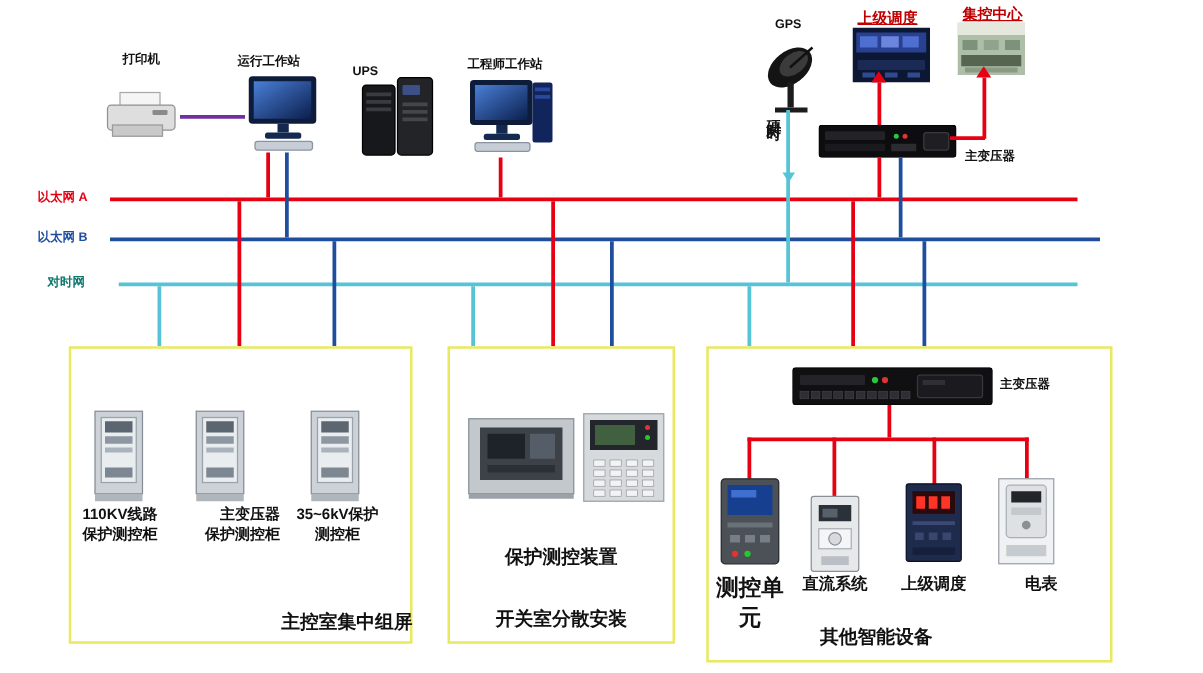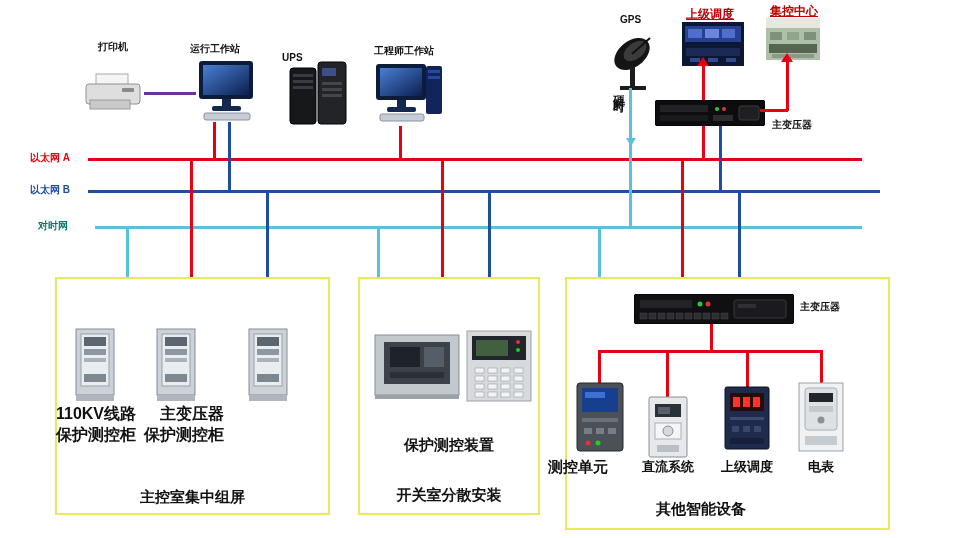--- a/index.html
+++ b/index.html
@@ -12,21 +12,21 @@
   .blue{background:#1f4e9e;}
   .cyan{background:#56c4d6;}
   .purple{background:#7030a0;}
   .lbl{position:absolute;font-weight:700;color:#111;white-space:nowrap;font-size:10px;}
   .lbl.small{font-size:12px;}
   .lbl.center{text-align:center;white-space:normal;}
   .lbl.red-t{color:#e60012;}
   .lbl.blue-t{color:#1f4e9e;}
   .lbl.cyan-t{color:#0f766e;font-family:Liberation Mono, monospace;}
   .lbl.maroon-t{color:#c00000;text-decoration:underline;}
-  .cab-label{position:absolute;font-weight:700;color:#111;font-size:16px;line-height:1.3;
+  .cab-label{position:absolute;font-weight:700;color:#111;font-size:12px;line-height:1.3;
     text-align:center;white-space:pre-line;width:96px;}
   .vert-label{position:absolute;font-weight:700;color:#111;font-size:12px;
     writing-mode:vertical-rl;text-orientation:upright;letter-spacing:2px;}
   .group-box{position:absolute;border:2px solid #e9e95f;background:#ffffff;box-sizing:border-box;}
   .arr-up{position:absolute;width:0;height:0;border-left:6px solid transparent;
     border-right:6px solid transparent;border-bottom:9px solid #e60012;}
   .arr-down-cyan{position:absolute;width:0;height:0;border-left:5px solid transparent;
     border-right:5px solid transparent;border-top:8px solid #56c4d6;}
   .gfx{position:absolute;}
 </style>
@@ -201,21 +201,23 @@
     <rect x="9" y="21" width="22" height="6" fill="#8d97a1"></rect>
     <rect x="9" y="30" width="22" height="4" fill="#aab3bb"></rect>
     <rect x="9" y="46" width="22" height="8" fill="#7d8791"></rect>
     <rect x="1" y="67" width="38" height="6" fill="#aeb5bb"></rect>
   </svg>
 
   <div class="cab-label" style="left:48px;top:404px;">110KV线路
 保护测控柜</div>
   <div class="cab-label" style="left:128px;top:404px;text-align:right;">主变压器
 保护测控柜</div>
-  <div class="lbl center" style="left:55px;top:488px;width:275px;font-size:15px;">主控室集中组屏</div>
+  <div class="cab-label" style="left:222px;top:404px;">35~6kV保护
+测控柜</div>
+  <div class="lbl center" style="left:55px;top:488px;width:275px;font-size:15px;text-align:right;">主控室集中组屏</div>
 
   <svg class="gfx" style="left:374px;top:334px;" width="86" height="66" viewBox="0 0 86 66">
     <rect x="1" y="1" width="84" height="60" fill="#c3c8cc" stroke="#878e95"></rect>
     <rect x="10" y="8" width="66" height="42" fill="#3c4248"></rect>
     <rect x="16" y="13" width="30" height="20" fill="#1d2329"></rect>
     <rect x="50" y="13" width="20" height="20" fill="#555e68"></rect>
     <rect x="16" y="38" width="54" height="6" fill="#2a3036"></rect>
     <rect x="1" y="61" width="84" height="4" fill="#9aa1a8"></rect>
   </svg>
   <svg class="gfx" style="left:466px;top:330px;" width="66" height="72" viewBox="0 0 66 72">
@@ -305,19 +307,19 @@
   </svg>
   <svg class="gfx" style="left:798px;top:382px;" width="46" height="70" viewBox="0 0 46 70">
     <rect x="1" y="1" width="44" height="68" fill="#eff1f2" stroke="#9aa1a8"></rect>
     <rect x="7" y="6" width="32" height="42" rx="3" fill="#dde1e4" stroke="#a9b0b6"></rect>
     <rect x="11" y="11" width="24" height="9" fill="#22262b"></rect>
     <rect x="11" y="24" width="24" height="6" fill="#c3c9cd"></rect>
     <circle cx="23" cy="38" r="3.5" fill="#8a9096"></circle>
     <rect x="7" y="54" width="32" height="9" fill="#c6cbcf"></rect>
   </svg>
 
-  <div class="lbl center" style="left:544px;top:458px;width:68px;font-size:15px;">测控单元</div>
+  <div class="lbl center" style="left:566px;top:458px;width:68px;font-size:18px;">测控单元</div>
   <div class="lbl center" style="left:634px;top:458px;width:68px;font-size:13px;">直流系统</div>
   <div class="lbl center" style="left:713px;top:458px;width:68px;font-size:13px;">上级调度</div>
-  <div class="lbl center" style="left:796px;top:458px;width:50px;font-size:13px;">电表</div>
+  <div class="lbl center" style="left:796px;top:458px;width:50px;font-size:13px;text-align:right;">电表</div>
   <div class="lbl center" style="left:565px;top:500px;width:272px;font-size:15px;">其他智能设备</div>
 
 </div>
 
 </body></html>

